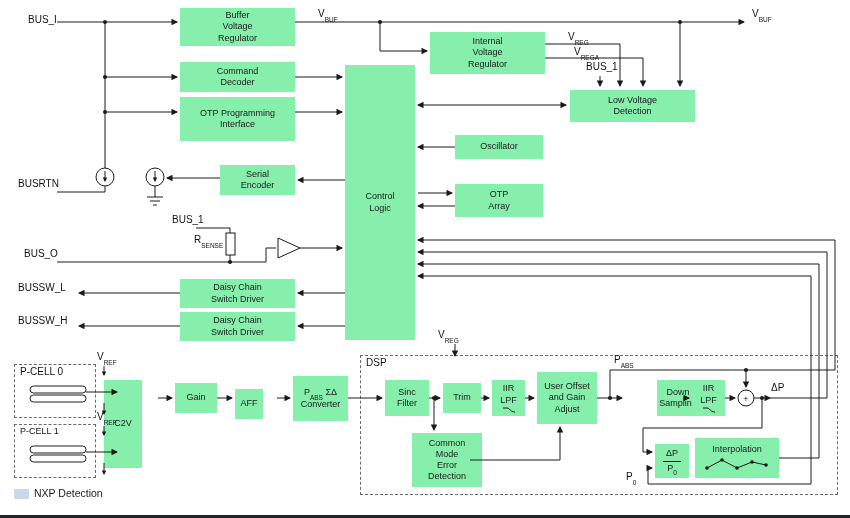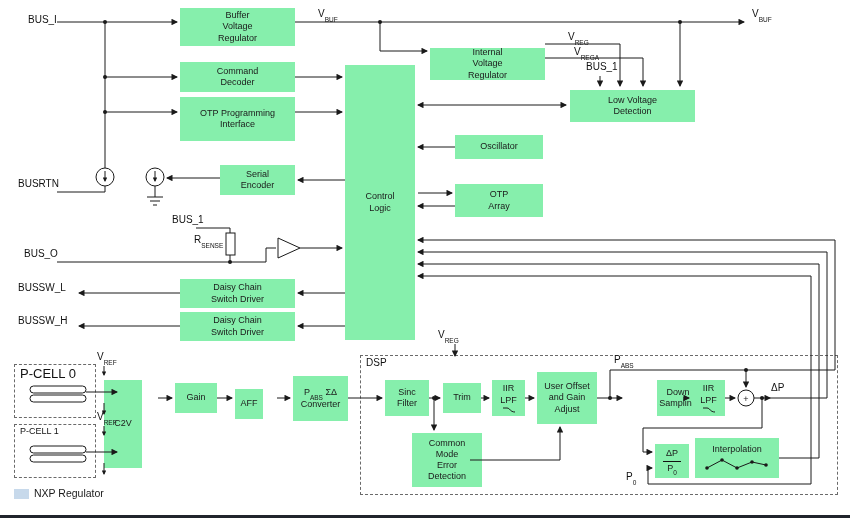--- a/index.html
+++ b/index.html
@@ -35,21 +35,21 @@
 Voltage
 Regulator</div>
   <div class="block" style="left:180px;top:62px;width:115px;height:30px">Command
 Decoder</div>
   <div class="block" style="left:180px;top:97px;width:115px;height:44px">OTP Programming
 Interface</div>
   <div class="block" style="left:220px;top:165px;width:75px;height:30px">Serial
 Encoder</div>
   <div class="block" style="left:345px;top:65px;width:70px;height:275px">Control
 Logic</div>
-  <div class="block" style="left:430px;top:48px;width:115px;height:32px">Internal
+  <div class="block" style="left:430px;top:32px;width:115px;height:42px">Internal
 Voltage
 Regulator</div>
   <div class="block" style="left:455px;top:135px;width:88px;height:24px">Oscillator</div>
   <div class="block" style="left:455px;top:184px;width:88px;height:33px">OTP
 Array</div>
   <div class="block" style="left:570px;top:90px;width:125px;height:32px">Low Voltage
 Detection</div>
   <div class="block" style="left:180px;top:279px;width:115px;height:29px">Daisy Chain
 Switch Driver</div>
   <div class="block" style="left:180px;top:312px;width:115px;height:29px">Daisy Chain
@@ -113,37 +113,37 @@
   </div>
 
   <span class="lbl" style="left:28px;top:15px">BUS_I</span>
   <span class="lbl" style="left:18px;top:179px">BUSRTN</span>
   <span class="lbl" style="left:172px;top:215px">BUS_1</span>
   <span class="lbl" style="left:24px;top:249px">BUS_O</span>
   <span class="lbl" style="left:18px;top:283px">BUSSW_L</span>
   <span class="lbl" style="left:18px;top:316px">BUSSW_H</span>
   <span class="lbl" style="left:586px;top:62px">BUS_1</span>
   <span class="lbl" style="left:366px;top:358px">DSP</span>
-  <span class="lbl" style="left:20px;top:367px;font-size:13px">P-CELL 0</span>
+  <span class="lbl" style="left:20px;top:367px;font-size:10px">P-CELL 0</span>
   <span class="lbl" style="left:20px;top:427px;font-size:9px">P-CELL 1</span>
   <span class="lbl" style="left:771px;top:383px">ΔP</span>
 
   <span class="lbl" style="left:318px;top:9px"><span>V</span><sub>BUF</sub></span>
   <span class="lbl" style="left:752px;top:9px"><span>V</span><sub>BUF</sub></span>
   <span class="lbl" style="left:568px;top:32px"><span>V</span><sub>REG</sub></span>
   <span class="lbl" style="left:574px;top:47px"><span>V</span><sub>REGA</sub></span>
   <span class="lbl" style="left:194px;top:235px"><span>R</span><sub>SENSE</sub></span>
   <span class="lbl" style="left:97px;top:352px"><span>V</span><sub>REF</sub></span>
   <span class="lbl" style="left:97px;top:412px"><span>V</span><sub>REF</sub></span>
   <span class="lbl" style="left:438px;top:330px"><span>V</span><sub>REG</sub></span>
   <span class="lbl" style="left:614px;top:355px"><span>P</span><sub>ABS</sub></span>
   <span class="lbl" style="left:626px;top:472px"><span>P</span><sub>0</sub></span>
 
   <div id="legend-swatch"></div>
-  <span id="legend-label">NXP Regulator</span>
+  <span id="legend-label">NXP Detection</span>
   <div id="bottom-bar"></div>
 
   <svg class="overlay" width="850" height="518" viewBox="0 0 850 518">
     <defs>
       <marker id="arr" viewBox="0 0 10 10" refX="8.5" refY="5" markerWidth="6.5" markerHeight="6.5" orient="auto-start-reverse">
         <path d="M0,0 L10,5 L0,10 z" fill="#1a1a1a"></path>
       </marker>
       <marker id="arrS" viewBox="0 0 10 10" refX="8" refY="5" markerWidth="4.5" markerHeight="4.5" orient="auto-start-reverse">
         <path d="M0,0 L10,5 L0,10 z" fill="#1a1a1a"></path>
       </marker>

